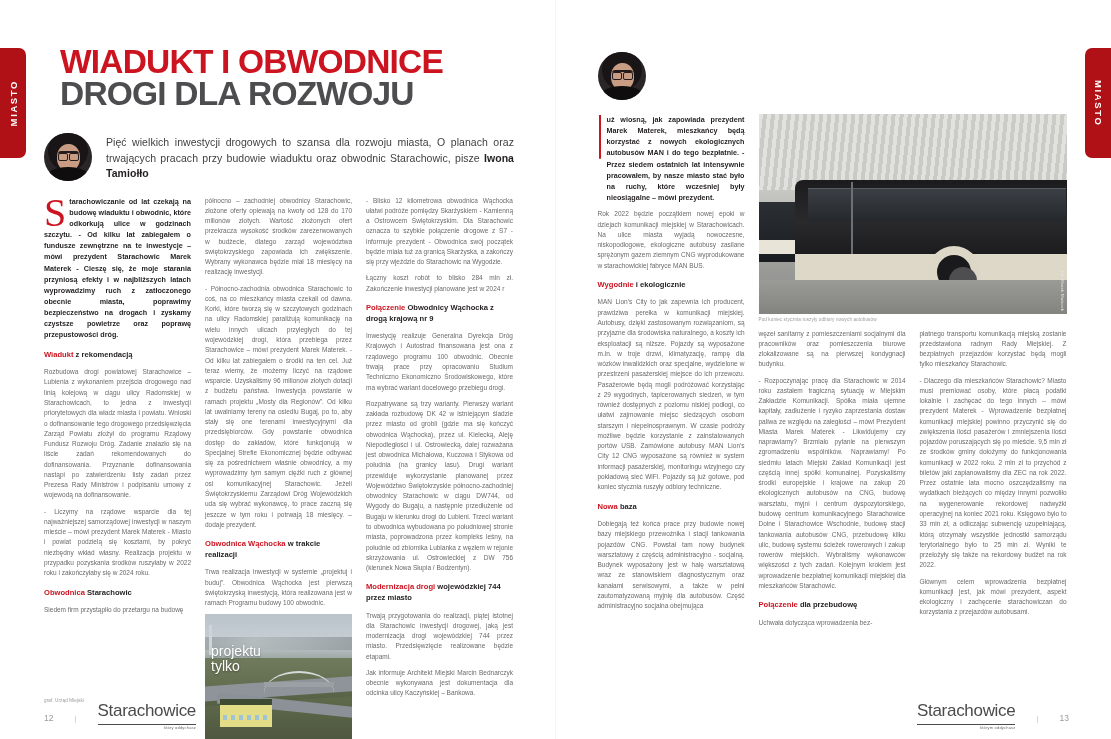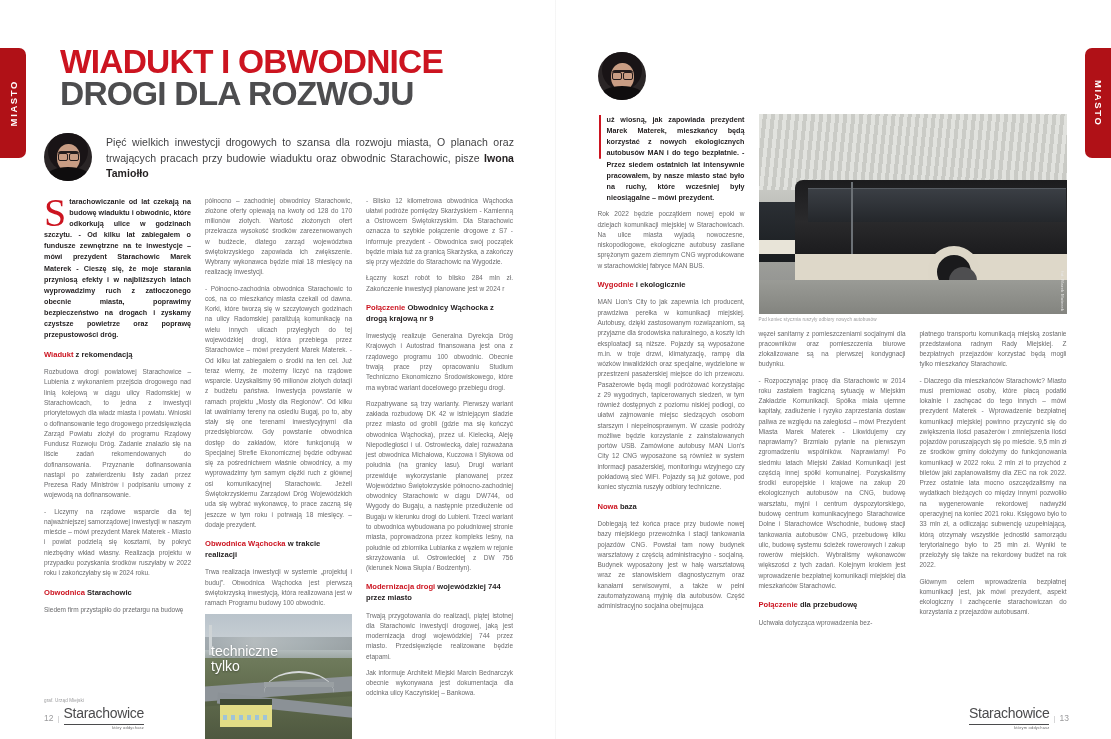--- a/index.html
+++ b/index.html
@@ -315,34 +315,34 @@
     width: 2px; height: 44%;
     background: #6c7176;
   }
 
   
   .footer {
     position: absolute;
     bottom: 14px;
     display: flex;
     align-items: flex-end;
-    gap: 4px;
+    gap: 21px;
     font-size: 8px;
     color: #8d8d8f;
   }
   .footer-left  { left: 44px; }
   .footer-right { right: 42px; }
   .logo {
     position: relative;
     padding-bottom: 3px;
     border-bottom: 1.4px solid #4b4b4d;
   }
   .logo .name {
     font-family: "Liberation Sans", sans-serif;
-    font-size: 14px;
+    font-size: 17px;
     color: #4b4b4d;
     letter-spacing: -0.3px;
   }
   .logo .tag {
     position: absolute;
     right: 0; bottom: -5.5px;
     font-size: 4px;
     color: #6a6a6c;
     letter-spacing: 0.2px;
   }
@@ -412,21 +412,21 @@
             <div class="photo viz-road">
               <div class="sky"></div>
                 <div class="cityline"></div>
                 <div class="hill"></div>
               <div class="chimney"></div>
               <div class="road1"></div>
                 <div class="road2"></div>
               <div class="bridge"></div>
               <div class="bldg-yellow"></div>
               <div class="label">
-                <span>techniczne</span><br>
+                <span>projektu</span><br>
                 <span>tylko</span>
               </div>
             </div>
           </div>
         </div>
 
         <div class="col">
           <p class="body">- Blisko 12 kilometrowa obwodnica Wąchocka ułatwi podróże pomiędzy Skarżyskiem - Kamienną a Ostrowcem Świętokrzyskim. Dla Starachowic oznacza to szybkie połączenie drogowe z S7 - informuje prezydent - Obwodnica swój początek będzie miała tuż za granicą Skarżyska, a zakończy się przy wjeździe do Starachowic na Wygodzie.</p>
           <p class="body">Łączny koszt robót to blisko 284 mln zł. Zakończenie inwestycji planowane jest w 2024 r</p>
           <h3 class="sub">

